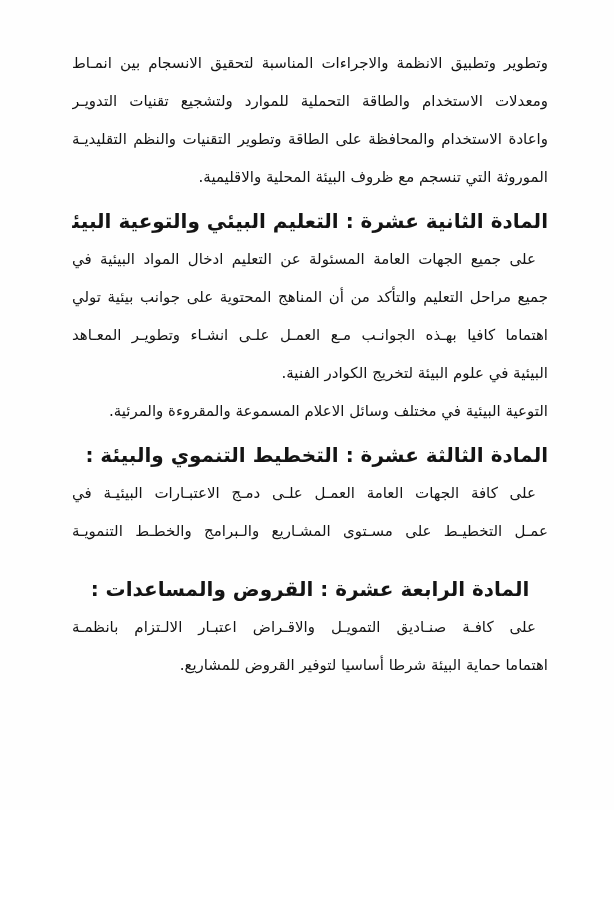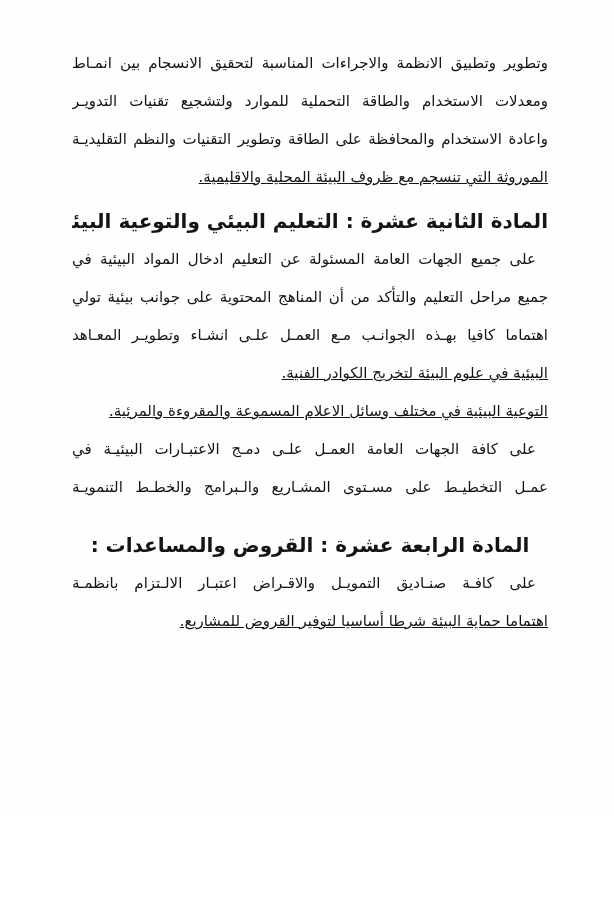--- a/index.html
+++ b/index.html
@@ -30,21 +30,20 @@
     font-size: 15px;
     overflow: hidden;
     text-align: justify;
     text-align-last: justify;
     white-space: nowrap;
   }
   .line.first { padding-right: 12px; }
   .line.last {
     text-align: left;
     text-align-last: right;
-    text-decoration: underline;
   }
   .heading {
     direction: rtl;
     height: 38px;
     line-height: 38px;
     font-size: 20px;
     font-weight: bold;
     text-align: right;
     margin: 6px 0 0 0;
     overflow: hidden;
@@ -82,20 +81,21 @@
       <div class="line first">على جميع الجهات العامة المسئولة عن التعليم ادخال المواد البيئية في</div>
       <div class="line">جميع مراحل التعليم والتأكد من أن المناهج المحتوية على جوانب بيئية تولي</div>
       <div class="line">اهتماما كافيا بهـذه الجوانـب مـع العمـل علـى انشـاء وتطويـر المعـاهد</div>
       <div class="line last">البيئية في علوم البيئة لتخريج الكوادر الفنية.</div>
     </div>
 
     <div class="para">
       <div class="line last">التوعية البيئية في مختلف وسائل الاعلام المسموعة والمقروءة والمرئية.</div>
     </div>
 
+    <div class="heading">المادة الثالثة عشرة : التخطيط التنموي والبيئة :</div>
 
     <div class="para">
       <div class="line first">على كافة الجهات العامة العمـل علـى دمـج الاعتبـارات البيئيـة في</div>
       <div class="line">عمـل التخطيـط على مسـتوى المشـاريع والـبرامج والخطـط التنمويـة</div>
     </div>
 
     <div class="heading big-gap">المادة الرابعة عشرة : القروض والمساعدات :</div>
 
     <div class="para">
       <div class="line first">على كافـة صنـاديق التمويـل والاقـراض اعتبـار الالـتزام بانظمـة</div>

